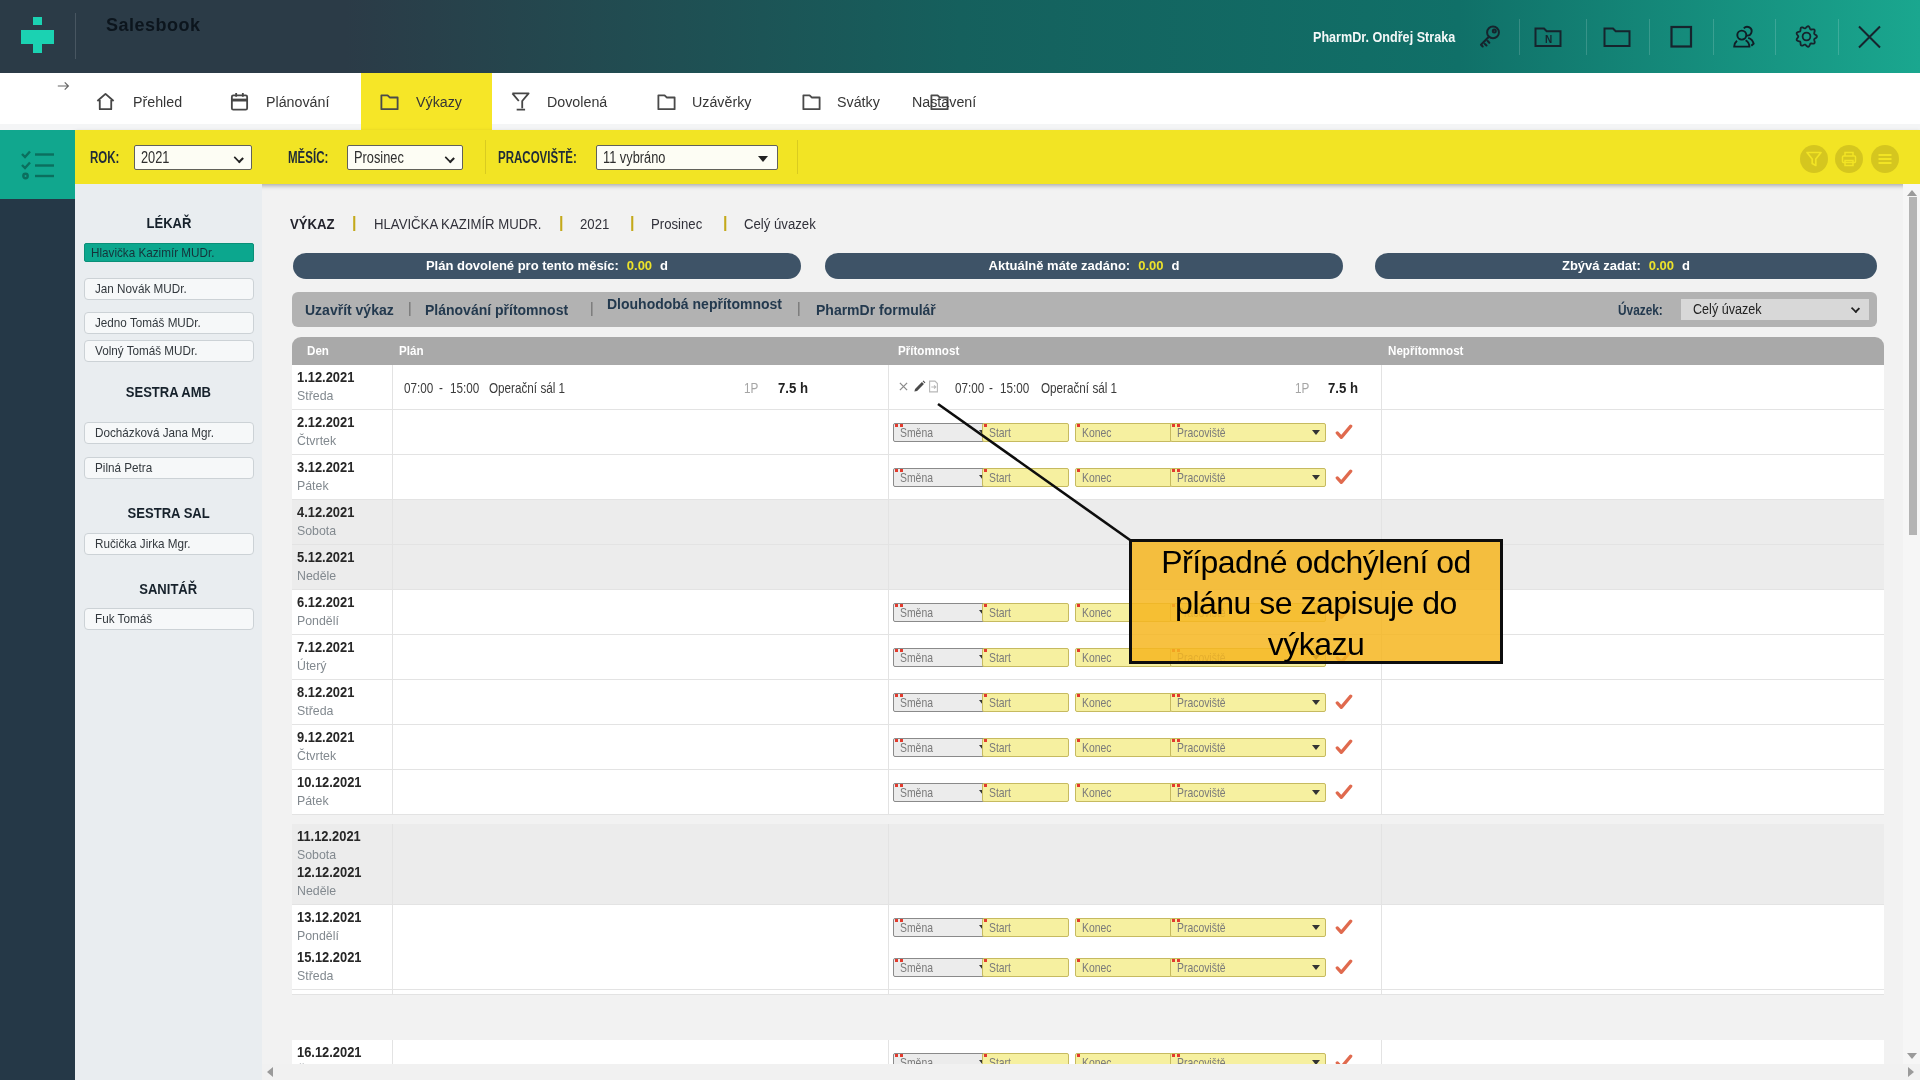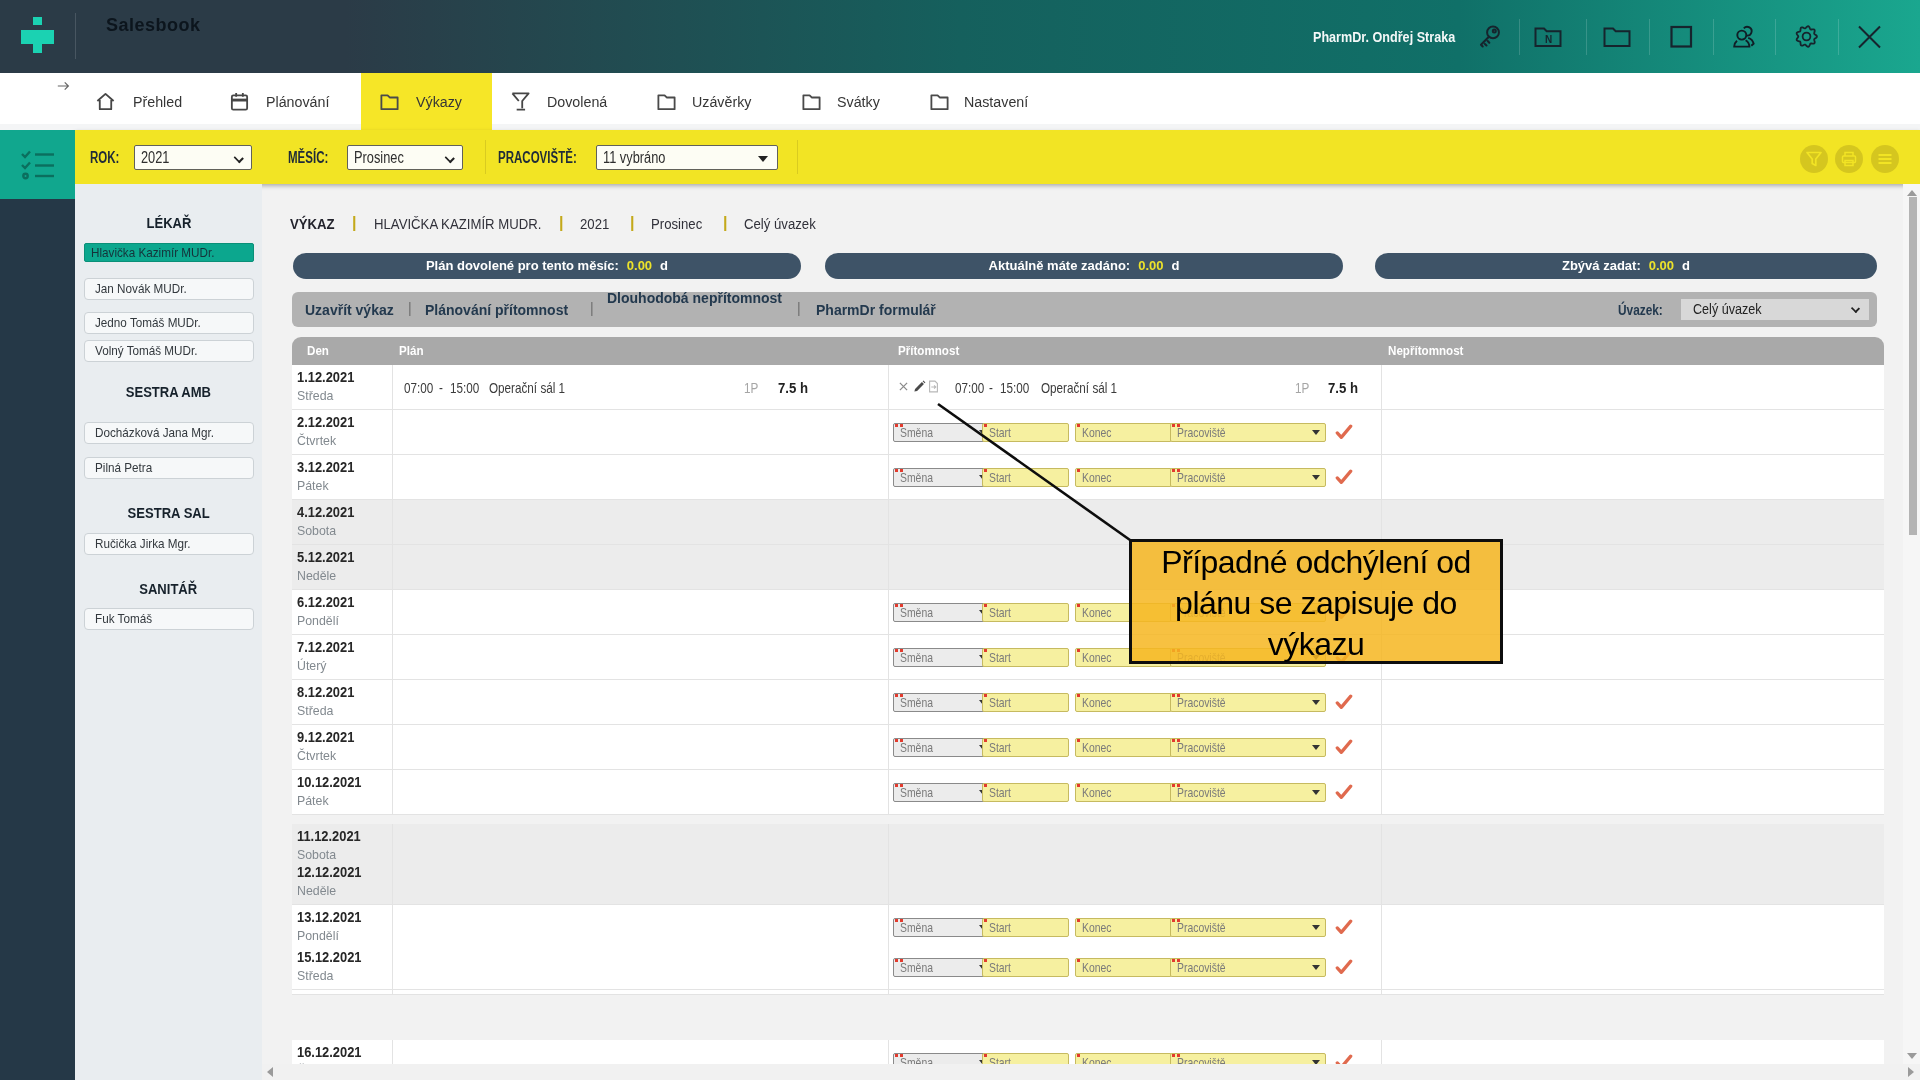--- a/index.html
+++ b/index.html
@@ -230,21 +230,21 @@
     </svg>
   </div>
 <div class="nitem" style="left:837px">
     <span class="ntxt cx92">Svátky</span>
   </div>
 <div class="nitem" style="left:929px">
     <svg class="nico" viewBox="0 0 22 22">
       <path d="M2.5 19 V4.5 H9 L11.2 6.8 H19.5 V19 Z" fill="none" stroke="#4a4a4a" stroke-width="1.9" stroke-linejoin="round"></path>
     </svg>
   </div>
-<div class="nitem" style="left:964px">
+<div class="nitem" style="left:912px">
     <span class="ntxt cx92">Nastavení</span>
   </div>
 
 <div id="fbar"></div>
 <div class="flab" style="left:90px"><span class="cx72">ROK:</span></div>
 <div class="fsel" style="left:134px;width:118px"><span class="cx80">2021</span><span class="chev"></span></div>
 <div class="flab" style="left:288px"><span class="cx72">MĚSÍC:</span></div>
 <div class="fsel" style="left:347px;width:116px"><span class="cx80">Prosinec</span><span class="chev"></span></div>
 <div class="fdiv" style="left:485px"></div>
 <div class="flab" style="left:498px"><span class="cx72">PRACOVIŠTĚ:</span></div>
@@ -310,21 +310,21 @@
 
 <div class="pill" style="left:293px;width:508px">Plán dovolené pro tento měsíc:<span class="y">0.00</span>d</div>
 <div class="pill" style="left:825px;width:518px">Aktuálně máte zadáno:<span class="y">0.00</span>d</div>
 <div class="pill" style="left:1375px;width:502px">Zbývá zadat:<span class="y">0.00</span>d</div>
 
 <div id="toolbar"></div>
 <div class="tlk" style="left:305px">Uzavřít výkaz</div>
 <div class="tsp" style="left:408px;top:300px">|</div>
 <div class="tlk" style="left:425px;top:302px">Plánování přítomnost</div>
 <div class="tsp" style="left:590px;top:300px">|</div>
-<div class="tlk" style="left:607px;top:290px">Dlouhodobá nepřítomnost</div>
+<div class="tlk" style="left:607px;top:296px">Dlouhodobá nepřítomnost</div>
 <div class="tsp" style="left:797px;top:300px">|</div>
 <div class="tlk" style="left:816px;top:302px">PharmDr formulář</div>
 <div id="uvlab"><span class="cx79">Úvazek:</span></div>
 <div id="uvsel"><span class="cx90">Celý úvazek</span><span class="chev"></span></div>
 
 <div id="thead">
     <span class="cx86" style="left:15px">Den</span>
     <span class="cx86" style="left:107px">Plán</span>
     <span class="cx86" style="left:606px">Přítomnost</span>
     <span class="cx86" style="left:1096px">Nepřítomnost</span>

